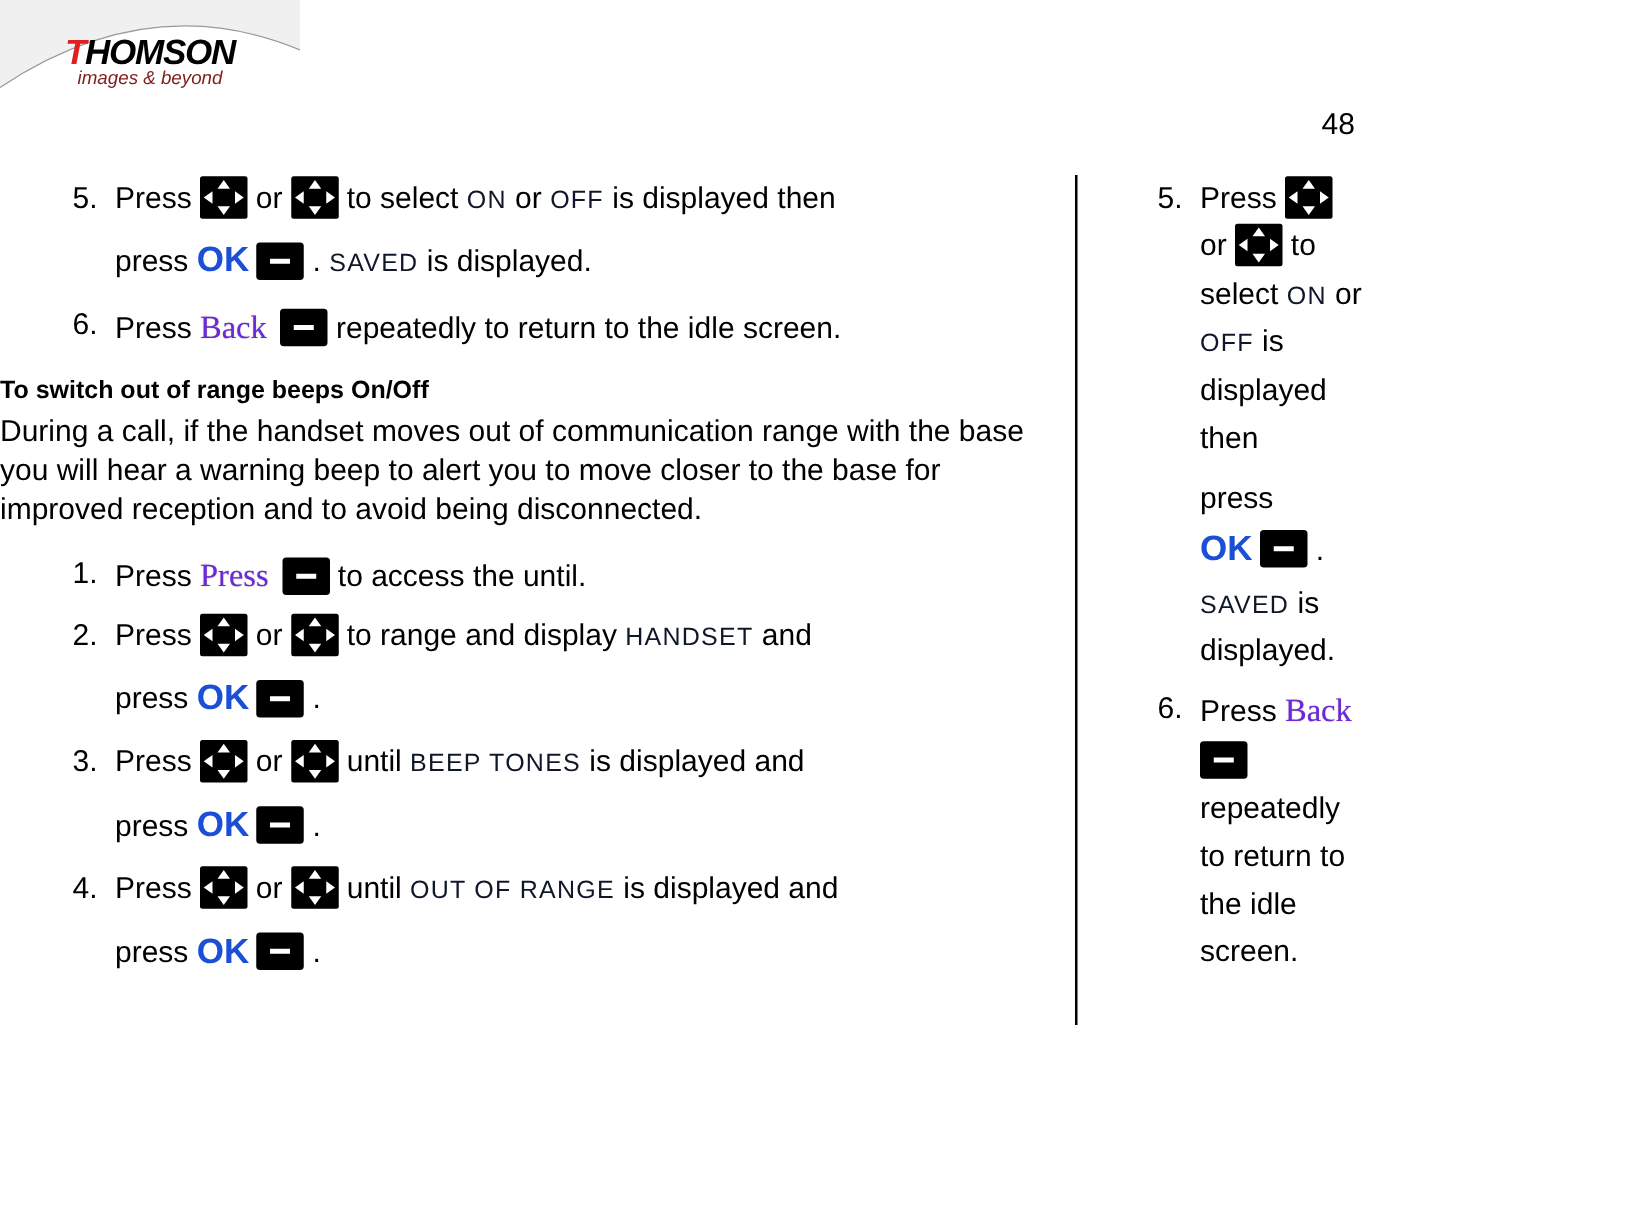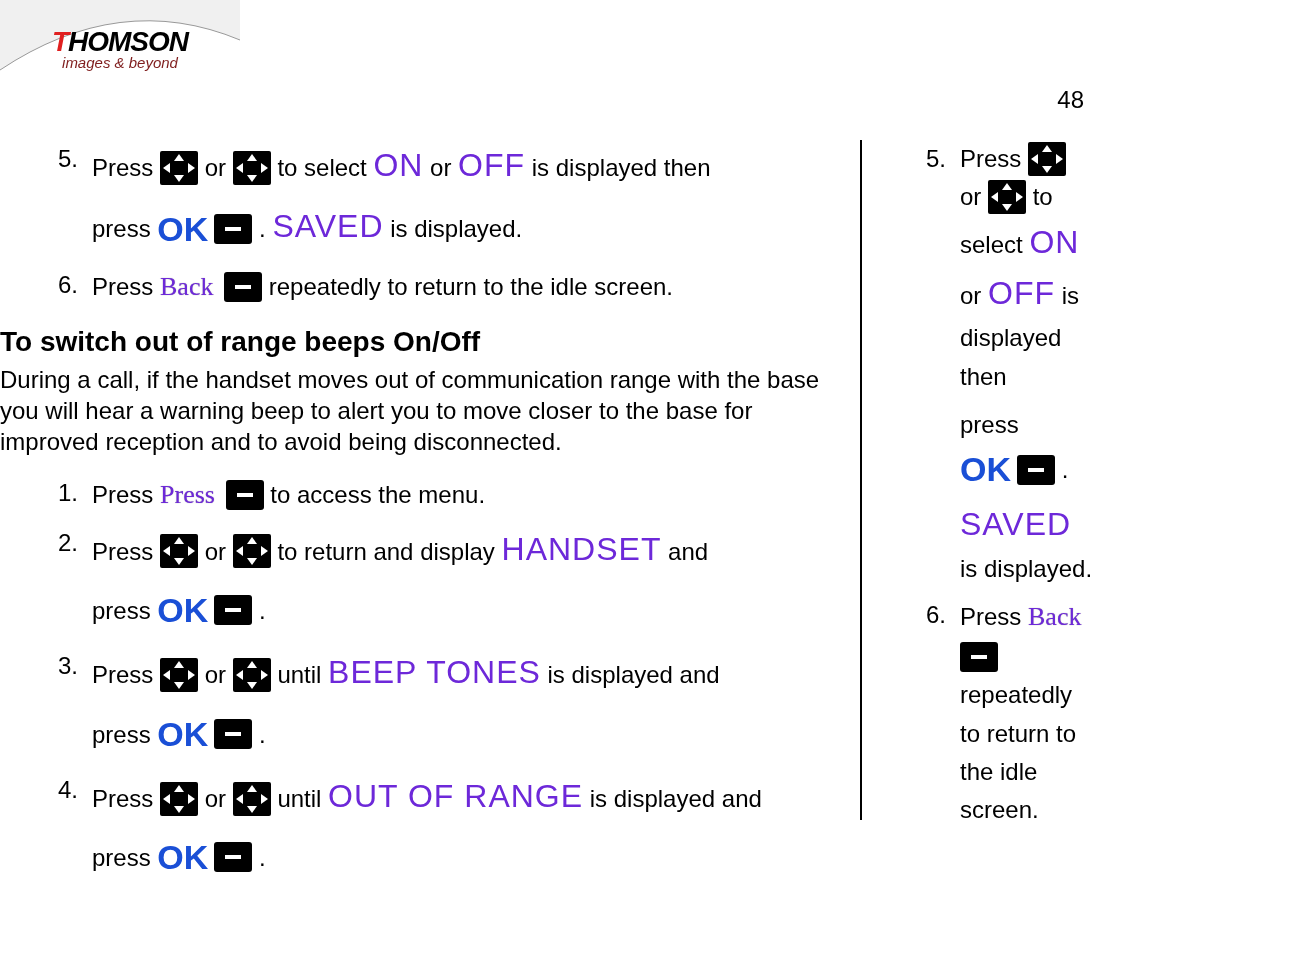--- a/index.html
+++ b/index.html
@@ -89,33 +89,33 @@
   }
   .step-num {
     flex: 0 0 78px;
     text-align: right;
     padding-right: 14px;
   }
   .step-body {
     flex: 1;
   }
   .section-title {
-    font-size: 28px;
+    font-size: 20px;
     font-weight: bold;
     margin: 18px 0 6px 0;
   }
   .section-intro {
     font-size: 24px;
     line-height: 1.3;
     margin-bottom: 17px;
   }
   .disp {
     font-family: "Arial Narrow", Arial, sans-serif;
-    color: #6d28d9;
-    font-size: 32px;
+    color: #0f172a;
+    font-size: 20px;
     letter-spacing: 1px;
   }
   .icon {
     display: inline-block;
     vertical-align: middle;
     position: relative;
     top: -2px;
   }
   .nav-icon {
     width: 38px;
@@ -154,21 +154,21 @@
     border-left: 7px solid #fff;
   }
   .ok-icon {
     display: inline-flex;
     align-items: center;
     gap: 6px;
   }
   .ok-text {
     font-weight: 900;
     color: #1a4fd6;
-    font-size: 34px;
+    font-size: 28px;
     font-style: normal;
   }
   .ok-btn {
     width: 38px;
     height: 30px;
     background: #000;
     border-radius: 3px;
     position: relative;
   }
   .ok-btn .dash {
@@ -249,31 +249,31 @@
       <div class="section-title">To switch out of range beeps On/Off</div>
       <div class="section-intro">During a call, if the handset moves out of communication range with the base you will hear a warning beep to alert you to move closer to the base for improved reception and to avoid being disconnected.</div>
 
       <ol class="steps">
         <li>
           <div class="step-num">1.</div>
           <div class="step-body">
             <span>Press </span>
             <span class="soft-label">Press</span>
             <span class="icon ok-btn" style="vertical-align:middle"><span class="dash"></span></span>
-            <span>to access the menu.</span>
+            <span>to access the until.</span>
           </div>
         </li>
         <li>
           <div class="step-num">2.</div>
           <div class="step-body">
             <span>Press </span>
             <span class="icon nav-icon"><span class="tri up"></span><span class="tri down"></span><span class="tri left"></span><span class="tri right"></span></span>
             <span>or </span>
             <span class="icon nav-icon"><span class="tri up"></span><span class="tri down"></span><span class="tri left"></span><span class="tri right"></span></span>
-            <span> to return and display </span>
+            <span> to range and display </span>
             <span class="disp">HANDSET</span>
             <span>and</span>
             <div class="gap"></div>
             <span>press </span>
             <span class="icon ok-icon">
               <span class="ok-text">OK</span>
               <span class="ok-btn">
                   <span class="dash"></span>
                 </span>
             </span>

